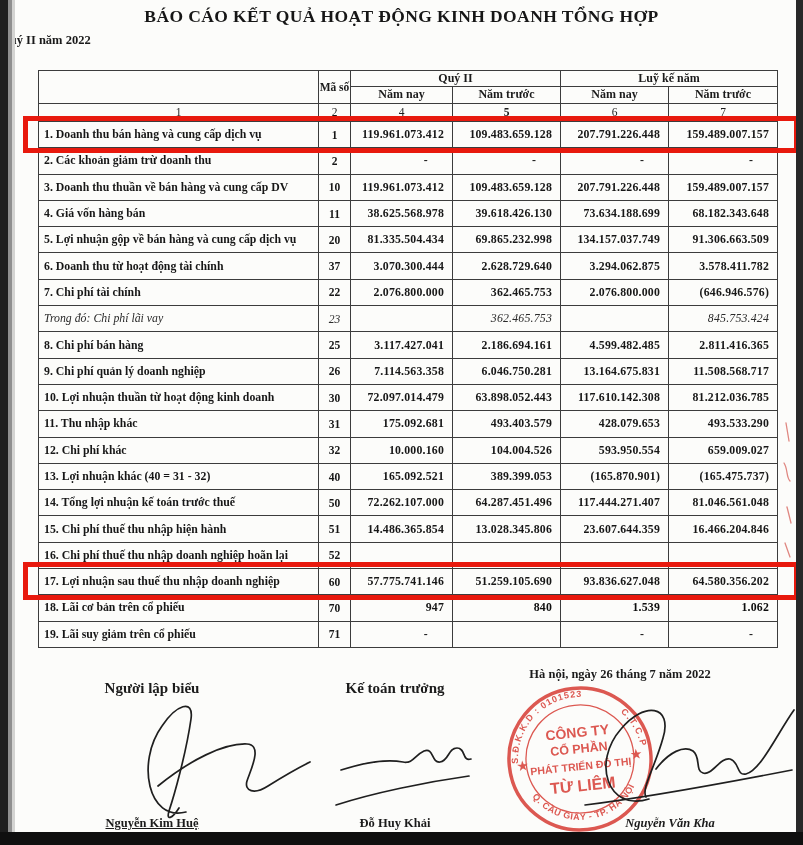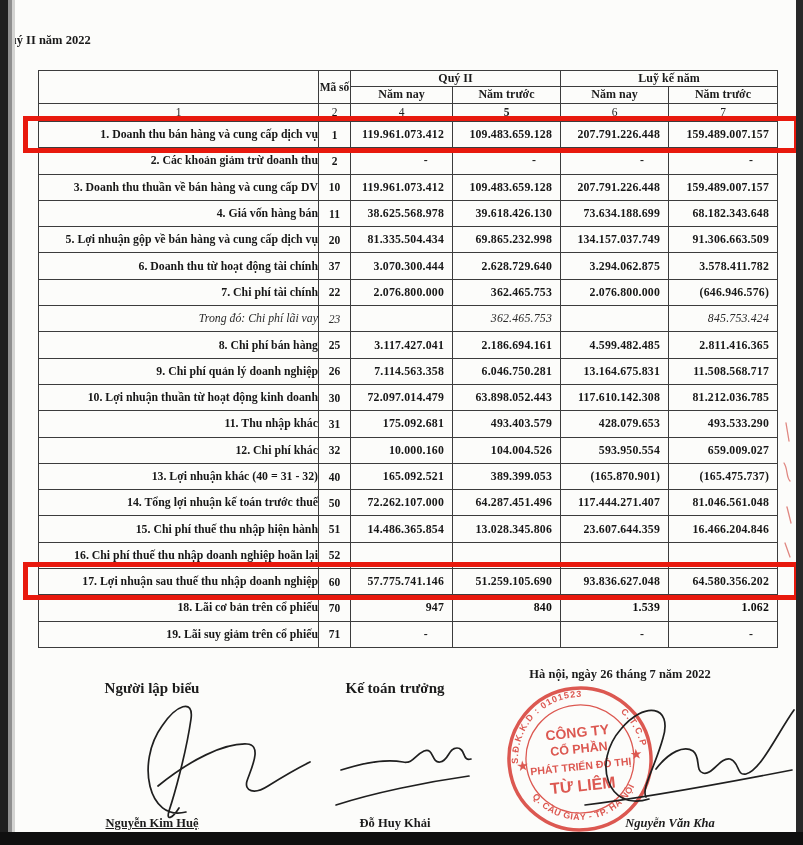--- a/index.html
+++ b/index.html
@@ -30,21 +30,21 @@
   }
   table.fin td { border:1px solid #3c3c3c; overflow:hidden; white-space:nowrap; }
   thead td { text-align:center; font-weight:bold; font-size:12px; line-height:1.1; }
   tr.h-row1 td { height:16px; }
   tr.h-row2 td { height:17px; }
   tr.num-row td { height:18px; font-weight:normal; font-size:11.5px; }
   tr.num-row td.bold-num { font-weight:bold; }
   td.code-head { font-size:11.5px; white-space:normal; line-height:1.05; }
 
   tbody td { height:26.3px; font-size:11.8px; font-weight:bold; vertical-align:middle; color:#171717; }
-  td.cell-label { text-align:right; padding-left:5px; }
+  td.cell-label { text-align:left; padding-left:5px; }
   td.cell-code  { text-align:center; font-size:11.5px; }
   td.cell-value { text-align:right; padding-right:8px; letter-spacing:.2px; }
   td.cell-value.dash { padding-right:24px; }
   tr.italic-row td { font-style:italic; font-weight:normal; color:#2a2a2a; }
   td.extra-bold { font-weight:bold; color:#0d0d0d; }
 
   .hl-box {
     position:absolute; left:23px; width:776px;
     border:5px solid #e8190d; background:transparent; z-index:4;
   }
@@ -72,20 +72,21 @@
 </head>
 <body>
 
 <div class="page">
   <div class="edge-left"></div>
   <div class="edge-left2"></div>
   <div class="edge-left3"></div>
   <div class="edge-right"></div>
   <div class="edge-bottom"></div>
 
+  <div class="doc-title">BÁO CÁO KẾT QUẢ HOẠT ĐỘNG KINH DOANH TỔNG HỢP</div>
   <div class="doc-subtitle">Quý II năm 2022</div>
 
   <table class="fin">
     <colgroup>
       <col style="width:280px">
         <col style="width:32px">
       <col style="width:102px">
         <col style="width:108px">
       <col style="width:108px">
         <col style="width:109px">

